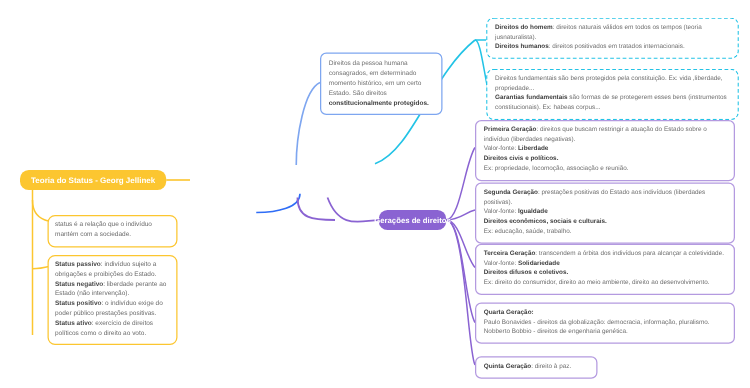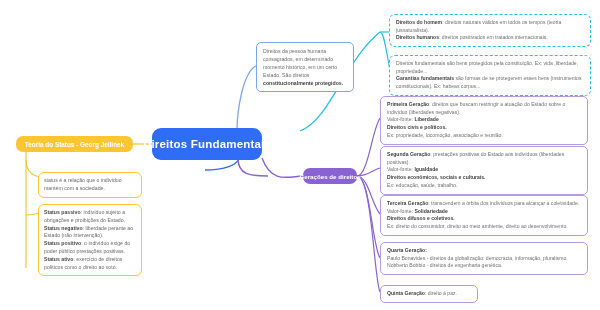--- a/index.html
+++ b/index.html
@@ -135,21 +135,20 @@
     <path d="M357,176 C370,176 372,245 380,258" stroke="#8a63d2" stroke-width="1.2" fill="none"></path>
     <path d="M357,176 C372,176 374,280 380,292" stroke="#8a63d2" stroke-width="1.2" fill="none"></path>
   </svg>
 
   <svg class="links" viewBox="0 0 600 310">
     <path d="M238,158 C238,175 250,176 268,176" stroke="#8a63d2" stroke-width="1.5" fill="none"></path>
   </svg>
 
   <div class="dot" style="left:21px;top:141px;"></div>
 
-  <div class="node central" style="left:152px;top:128px;width:110px;height:32px;">Direitos Fundamentais</div>
 
   <div class="node pill-yellow" style="left:16px;top:136px;width:117px;height:16px;">Teoria do Status - Georg Jellinek</div>
 
   <div class="node card-yellow" style="left:38px;top:172px;width:104px;">
     <div class="line">status é a relação que o indivíduo mantém com a sociedade.</div>
   </div>
 
   <div class="node card-yellow" style="left:38px;top:204px;width:104px;">
     <div class="line"><b>Status passivo</b><span>: indivíduo sujeito a obrigações e proibições do Estado.</span></div>
     <div class="line"><b>Status negativo</b><span>: liberdade perante ao Estado (não intervenção).</span></div>

